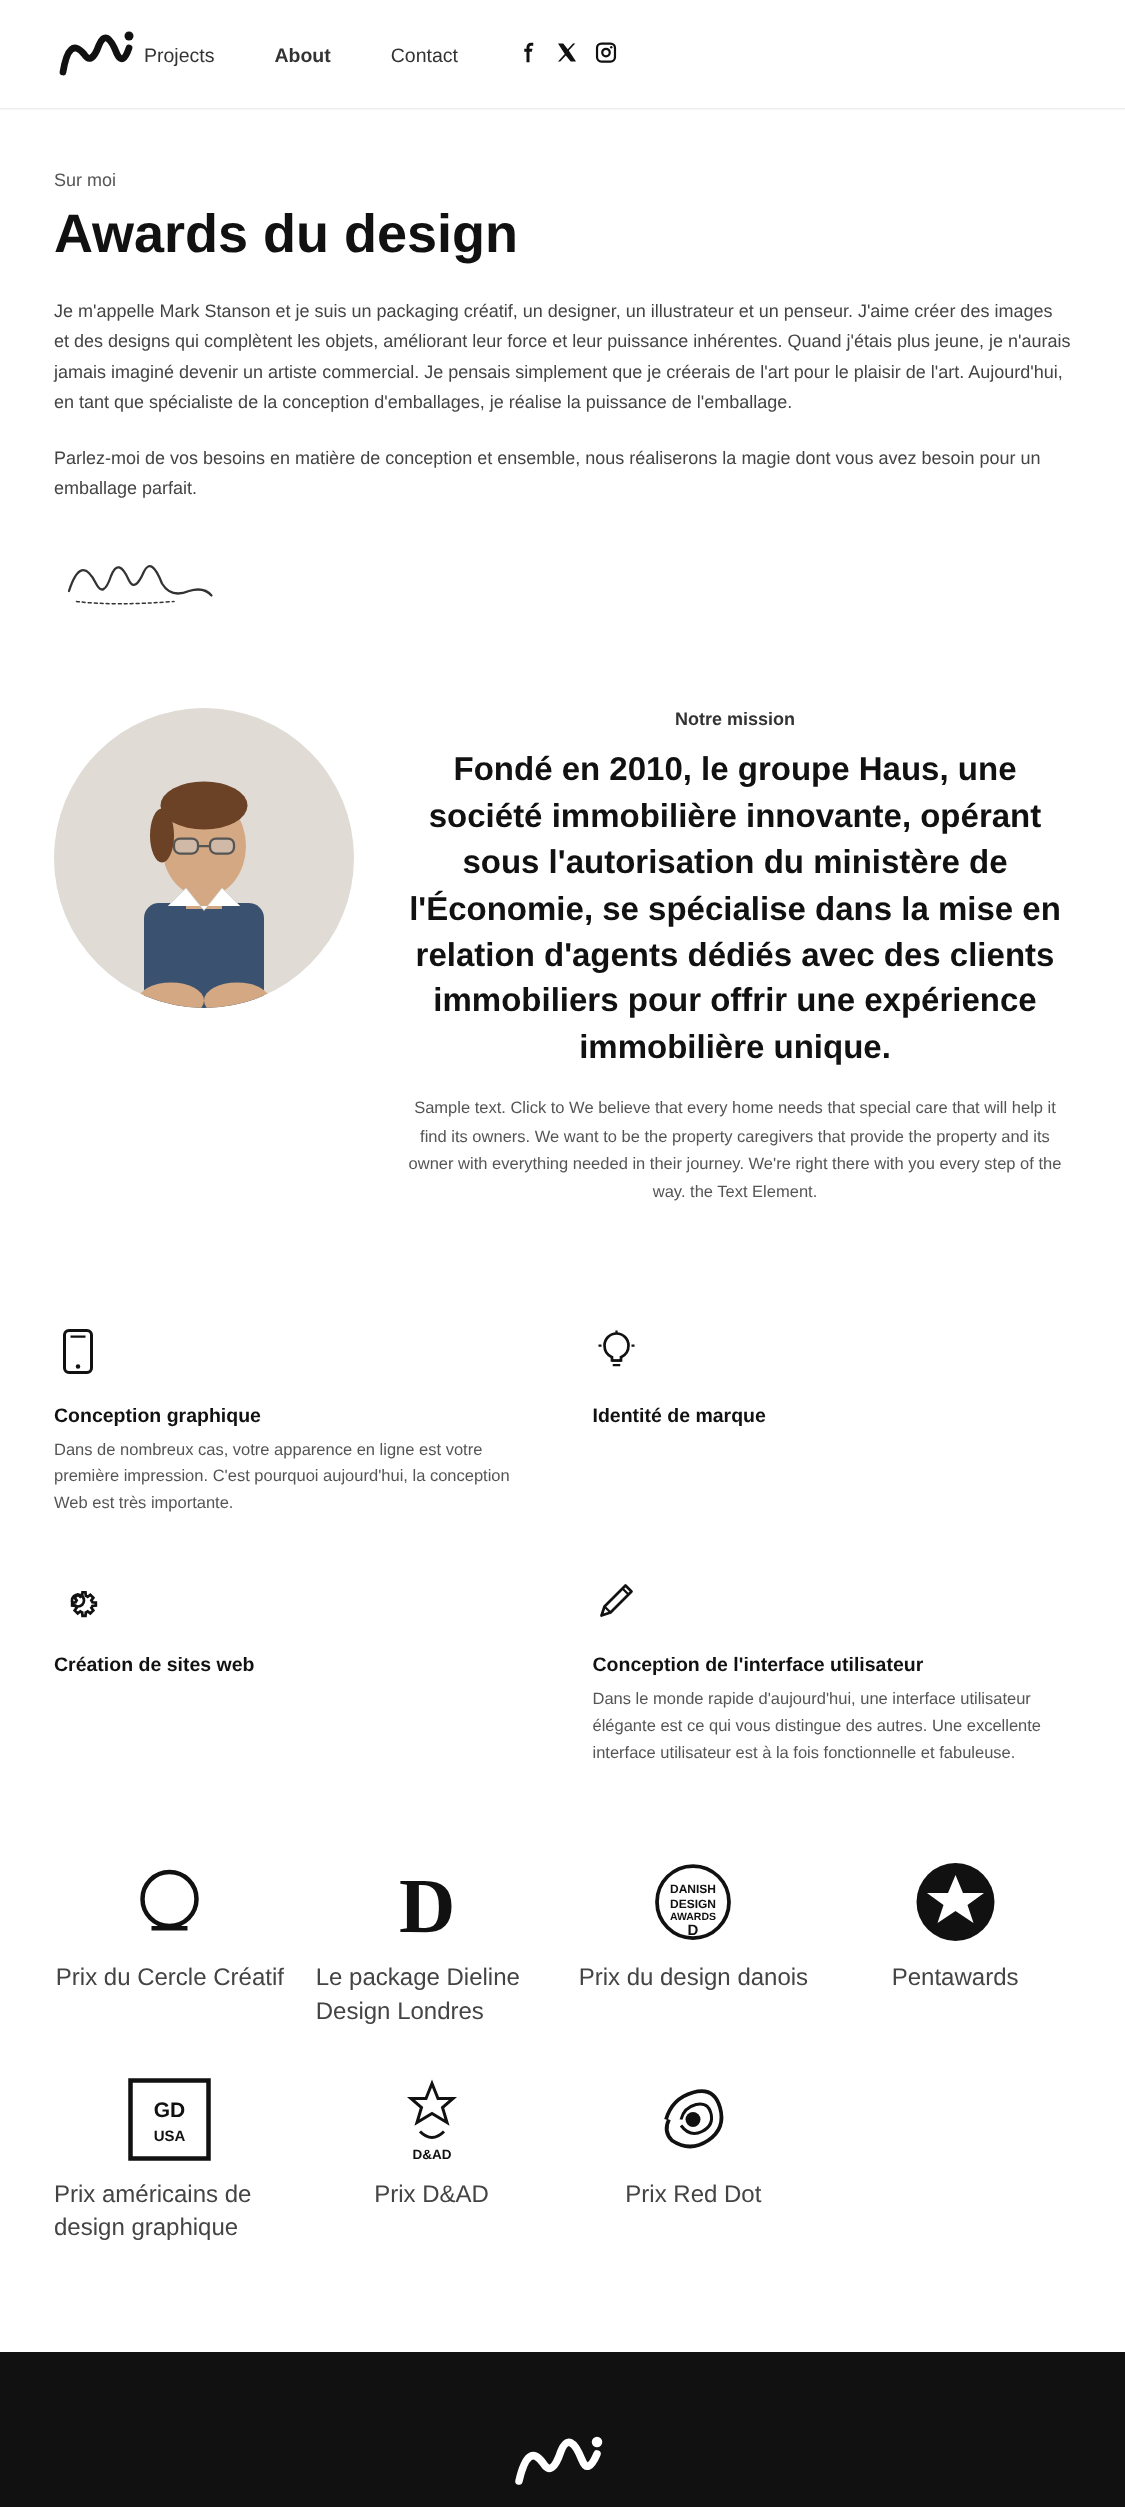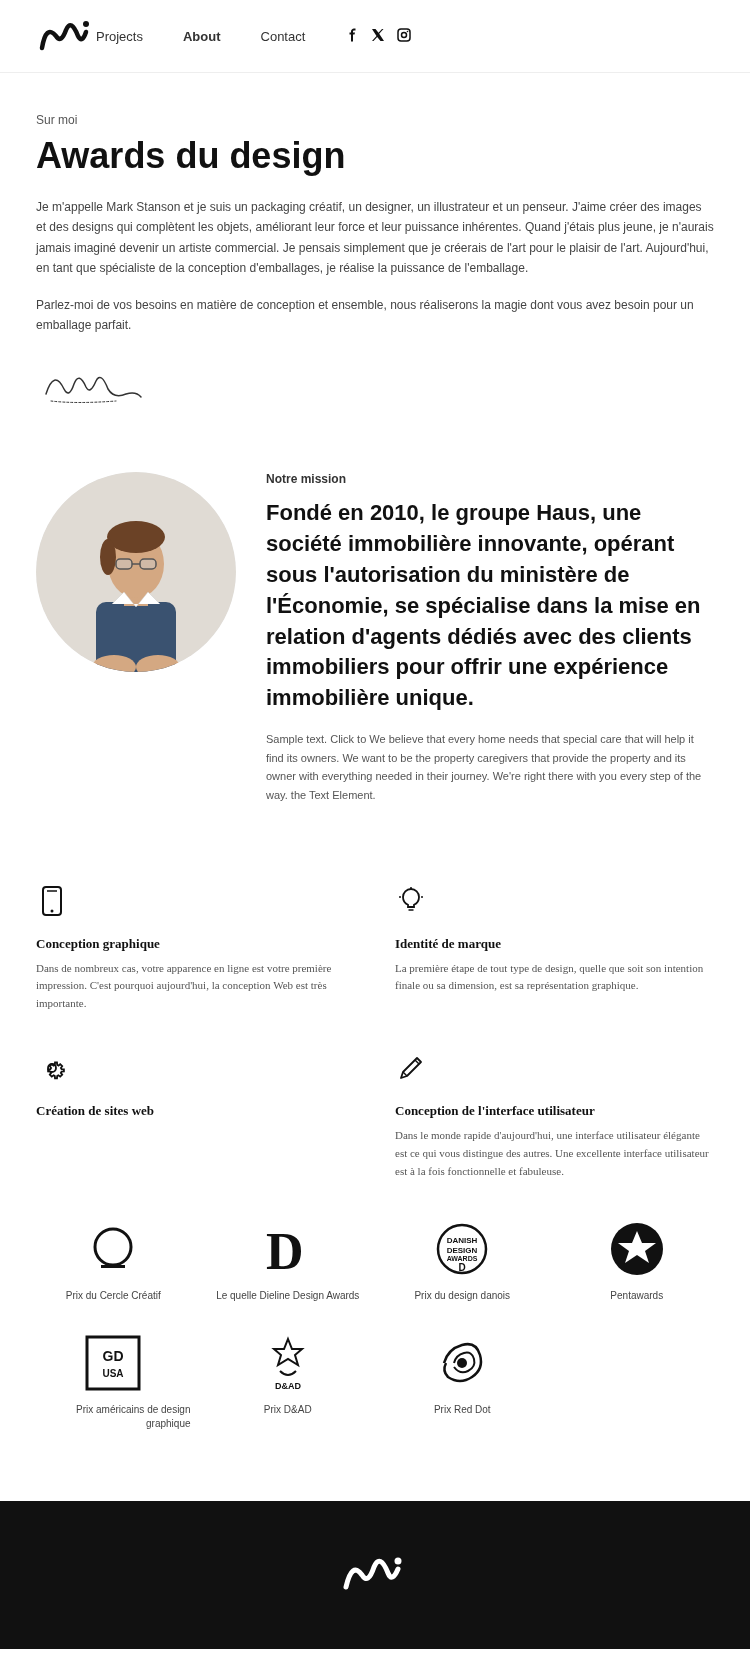--- a/index.html
+++ b/index.html
@@ -81,21 +81,21 @@
       flex-shrink: 0;
       width: 200px;
       height: 200px;
       border-radius: 50%;
       overflow: hidden;
       background: #e8e8e8;
       display: flex;
       align-items: center;
       justify-content: center;
     }
-    .mission-text { flex: 1; }
+    .mission-text { flex: 1; text-align: center; }
     .mission-label {
       font-size: 12px;
       font-weight: bold;
       margin-bottom: 12px;
     }
     .mission-heading {
       font-size: 22px;
       font-weight: bold;
       line-height: 1.4;
       color: #111;
@@ -105,22 +105,21 @@
       font-size: 11px;
       color: #555;
       line-height: 1.7;
     }
 
     
     .services-section {
       display: grid;
       grid-template-columns: 1fr 1fr;
       gap: 40px 40px;
-      margin-bottom: 39px;
-      font-family: Liberation Serif, serif;
+      margin-bottom: 60px;
     }
     .service-item {}
     .service-icon {
       font-size: 28px;
       margin-bottom: 12px;
       color: #222;
     }
     .service-title {
       font-size: 13px;
       font-weight: bold;
@@ -147,23 +146,23 @@
     .award-logo {
       width: 60px;
       height: 60px;
       display: flex;
       align-items: center;
       justify-content: center;
       margin-bottom: 10px;
       font-size: 11px;
     }
     .award-name {
-      font-size: 10px;
+      font-size: 16px;
       color: #444;
-      text-align: right;
+      text-align: left;
       line-height: 1.4;
     }
 
     
     footer {
       background: #111;
       color: #fff;
       text-align: center;
       padding: 50px 36px 30px;
     }
@@ -272,21 +271,20 @@
         <svg width="32" height="32" viewBox="0 0 32 32" fill="none">
             <path d="M16 4C11.58 4 8 7.58 8 12C8 15.5 10.1 18.5 13 19.8V22H19V19.8C21.9 18.5 24 15.5 24 12C24 7.58 20.42 4 16 4Z" stroke="#111" stroke-width="1.8" fill="none"></path>
             <line x1="13" y1="22" x2="19" y2="22" stroke="#111" stroke-width="1.5"></line>
             <line x1="13.5" y1="25" x2="18.5" y2="25" stroke="#111" stroke-width="1.5"></line>
             <line x1="16" y1="2" x2="16" y2="4" stroke="#111" stroke-width="1.5"></line>
             <line x1="26" y1="12" x2="28" y2="12" stroke="#111" stroke-width="1.5"></line>
             <line x1="4" y1="12" x2="6" y2="12" stroke="#111" stroke-width="1.5"></line>
           </svg>
       </div>
       <p class="service-title">Identité de marque</p>
-      <p class="service-desc">La première étape de tout type de design, quelle que soit son intention finale ou sa dimension, est sa représentation graphique.</p>
     </div>
 
     <div class="service-item">
       <div class="service-icon">
         <svg width="32" height="32" viewBox="0 0 32 32" fill="none">
             <path d="M16 20C18.21 20 20 18.21 20 16C20 13.79 18.21 12 16 12C13.79 12 12 13.79 12 16C12 18.21 13.79 20 16 20Z" stroke="#111" stroke-width="1.8" fill="none"></path>
             <path d="M26.2 14.2L24.2 12.2L22.5 13.5C22.1 13.2 21.7 13 21.2 12.8L21 10.5H19L18.8 12.8C18.3 13 17.9 13.2 17.5 13.5L15.8 12.2L13.8 14.2L15.1 15.9C14.8 16.3 14.6 16.7 14.4 17.2L12.1 17.4V19.4L14.4 19.6C14.6 20.1 14.8 20.5 15.1 20.9L13.8 22.6L15.8 24.6L17.5 23.3C17.9 23.6 18.3 23.8 18.8 24L19 26.3H21L21.2 24C21.7 23.8 22.1 23.6 22.5 23.3L24.2 24.6L26.2 22.6L24.9 20.9C25.2 20.5 25.4 20.1 25.6 19.6L27.9 19.4V17.4L25.6 17.2C25.4 16.7 25.2 16.3 24.9 15.9L26.2 14.2Z" stroke="#111" stroke-width="1.8" fill="none"></path>
           </svg>
       </div>
       <p class="service-title">Création de sites web</p>
@@ -317,21 +315,21 @@
       </div>
       <span class="award-name">Prix du Cercle Créatif</span>
     </div>
 
     <div class="award-item">
       <div class="award-logo">
         <svg width="56" height="56" viewBox="0 0 56 56" fill="none">
           <text x="6" y="48" font-size="52" font-weight="900" font-family="Georgia,serif" fill="#111">D</text>
         </svg>
       </div>
-      <span class="award-name">Le quelle Dieline Design Awards</span>
+      <span class="award-name">Le package Dieline Design Londres</span>
     </div>
 
     <div class="award-item">
       <div class="award-logo">
         <svg width="56" height="56" viewBox="0 0 56 56" fill="none">
           <circle cx="28" cy="28" r="24" stroke="#111" stroke-width="2.5" fill="none"></circle>
           <text x="28" y="22" font-size="8" font-weight="bold" font-family="Arial" fill="#111" text-anchor="middle">DANISH</text>
           <text x="28" y="32" font-size="8" font-weight="bold" font-family="Arial" fill="#111" text-anchor="middle">DESIGN</text>
           <text x="28" y="40" font-size="7" font-weight="bold" font-family="Arial" fill="#111" text-anchor="middle">AWARDS</text>
           <text x="28" y="50" font-size="10" font-weight="900" font-family="Arial" fill="#111" text-anchor="middle">D</text>

